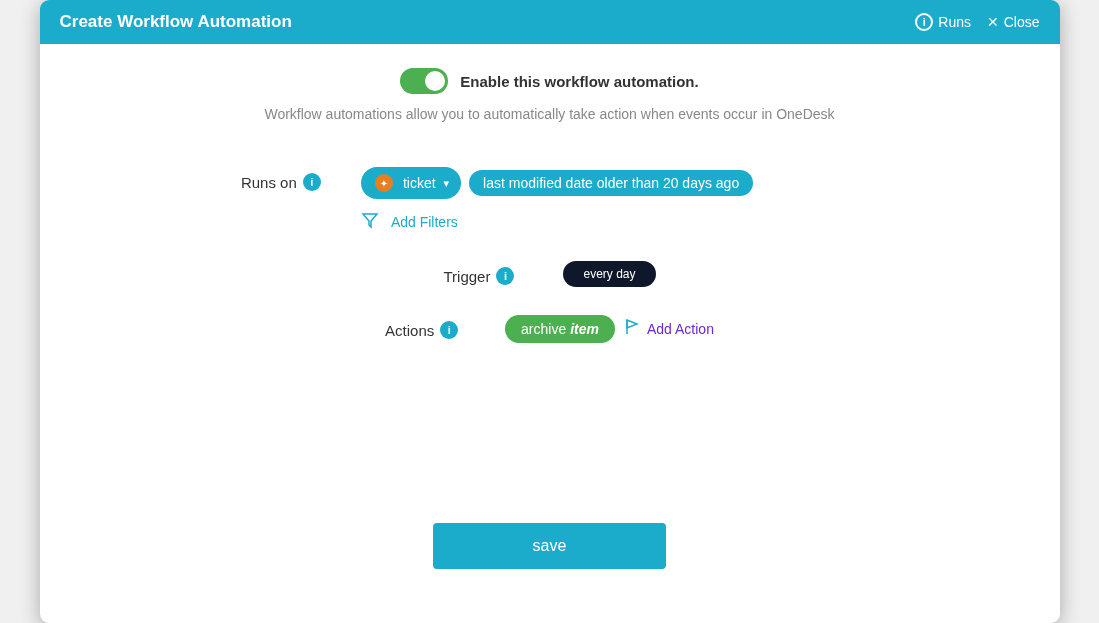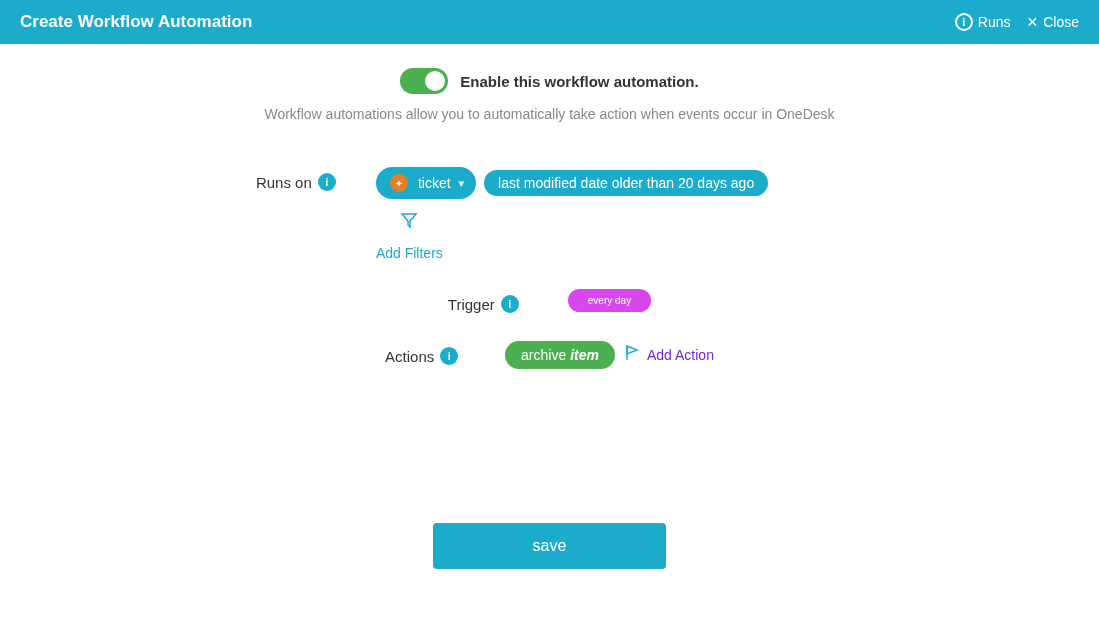--- a/index.html
+++ b/index.html
@@ -1,22 +1,22 @@
 <!DOCTYPE html>
 <html><head>
   <meta charset="utf-8">
   <style>
     * { box-sizing: border-box; margin: 0; padding: 0; }
     body { font-family: Arial, sans-serif; background: #f0f0f0; display: flex; justify-content: center; align-items: center; min-height: 100vh; }
 
     .modal {
-      width: 1099px;
+      width: 1020px;
       min-height: 623px;
       background: #fff;
-      border-radius: 0;
+      border-radius: 9px;
       overflow: hidden;
       box-shadow: 0 4px 20px rgba(0,0,0,0.3);
       display: flex;
       flex-direction: column;
     }
 
     .modal-header {
       background: #1aacca;
       color: #fff;
       padding: 0 20px;
@@ -182,33 +182,32 @@
 
     .add-filter-btn {
       display: flex;
       align-items: center;
       gap: 12px;
       color: #1aacca;
       font-size: 14px;
       cursor: pointer;
       background: none;
       border: none;
-      flex-direction: column;
     }
 
     .filter-icon {
       font-size: 16px;
     }
 
     .trigger-pill {
-      background: #d946ef;
+      background: #0f172a;
       color: #fff;
       border-radius: 20px;
       padding: 6px 20px;
-      font-size: 10px;
+      font-size: 12px;
       cursor: pointer;
     }
 
     .action-pill {
       display: flex;
       align-items: center;
       background: #4caf50;
       color: #fff;
       border-radius: 20px;
       padding: 6px 16px;

